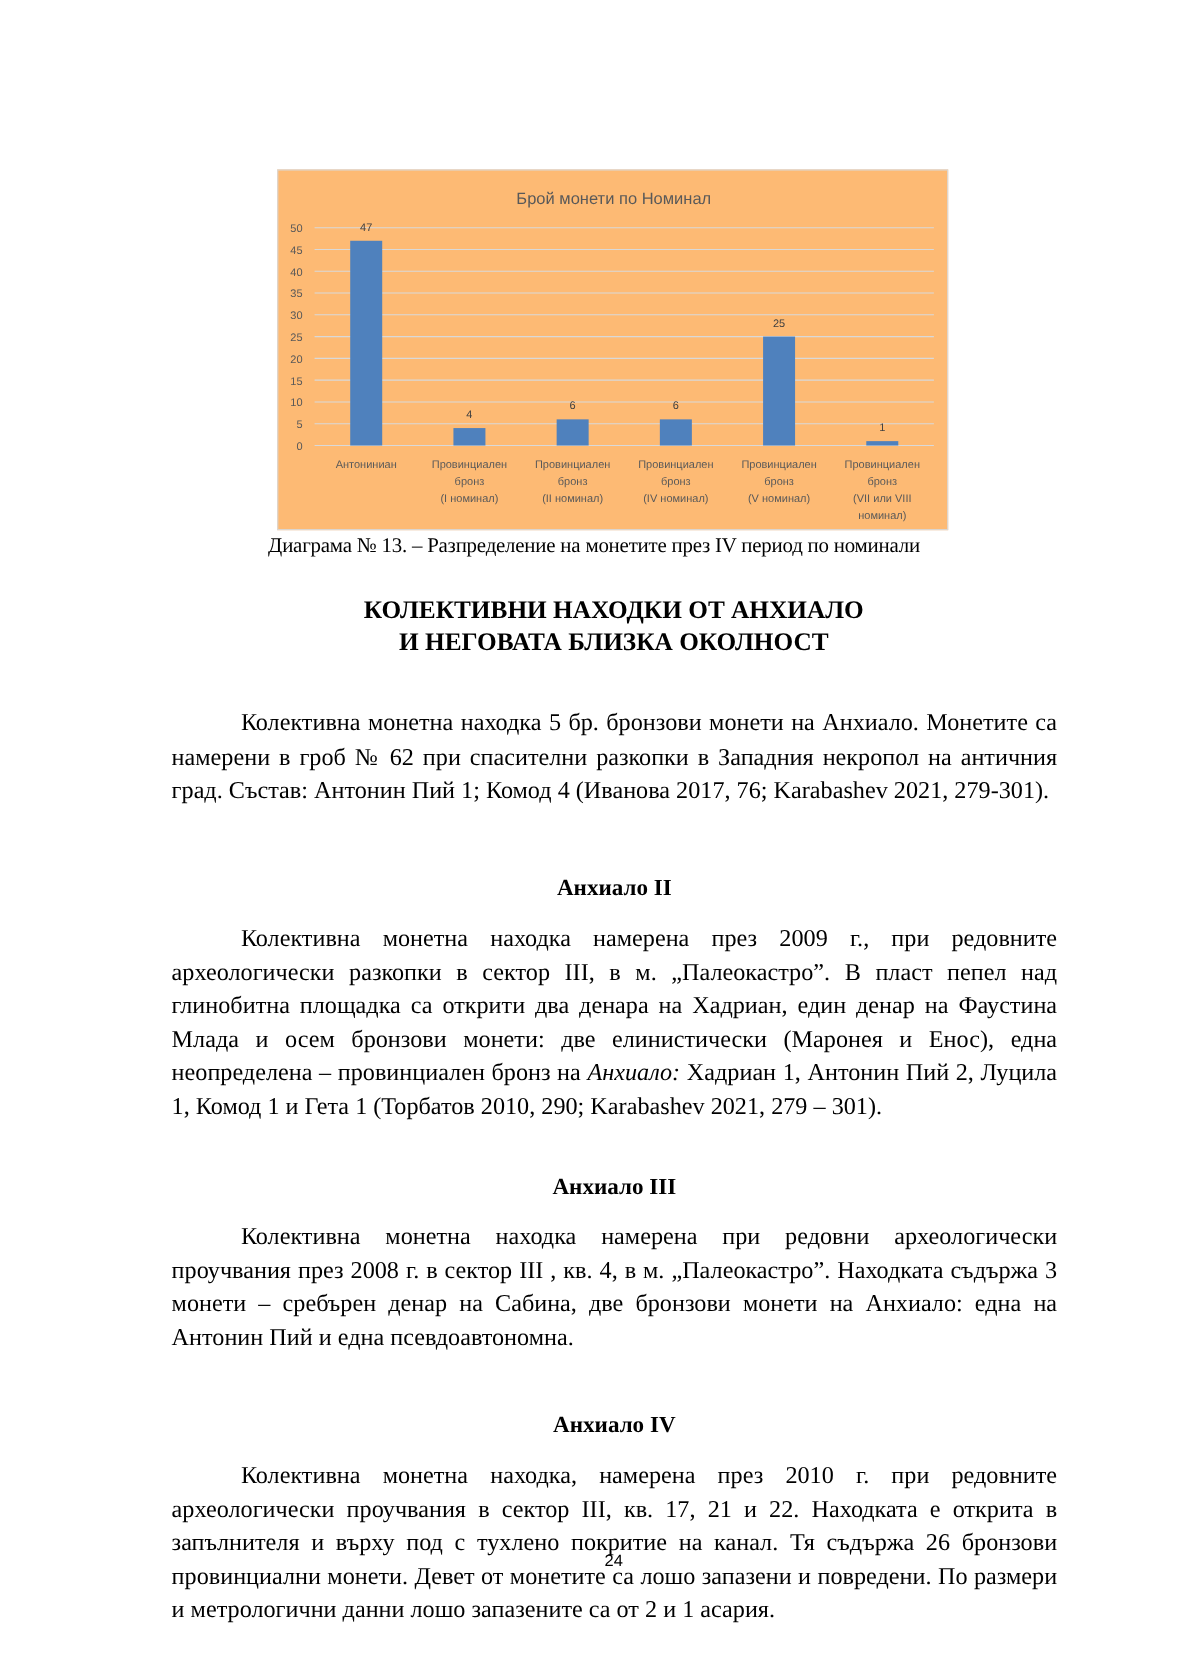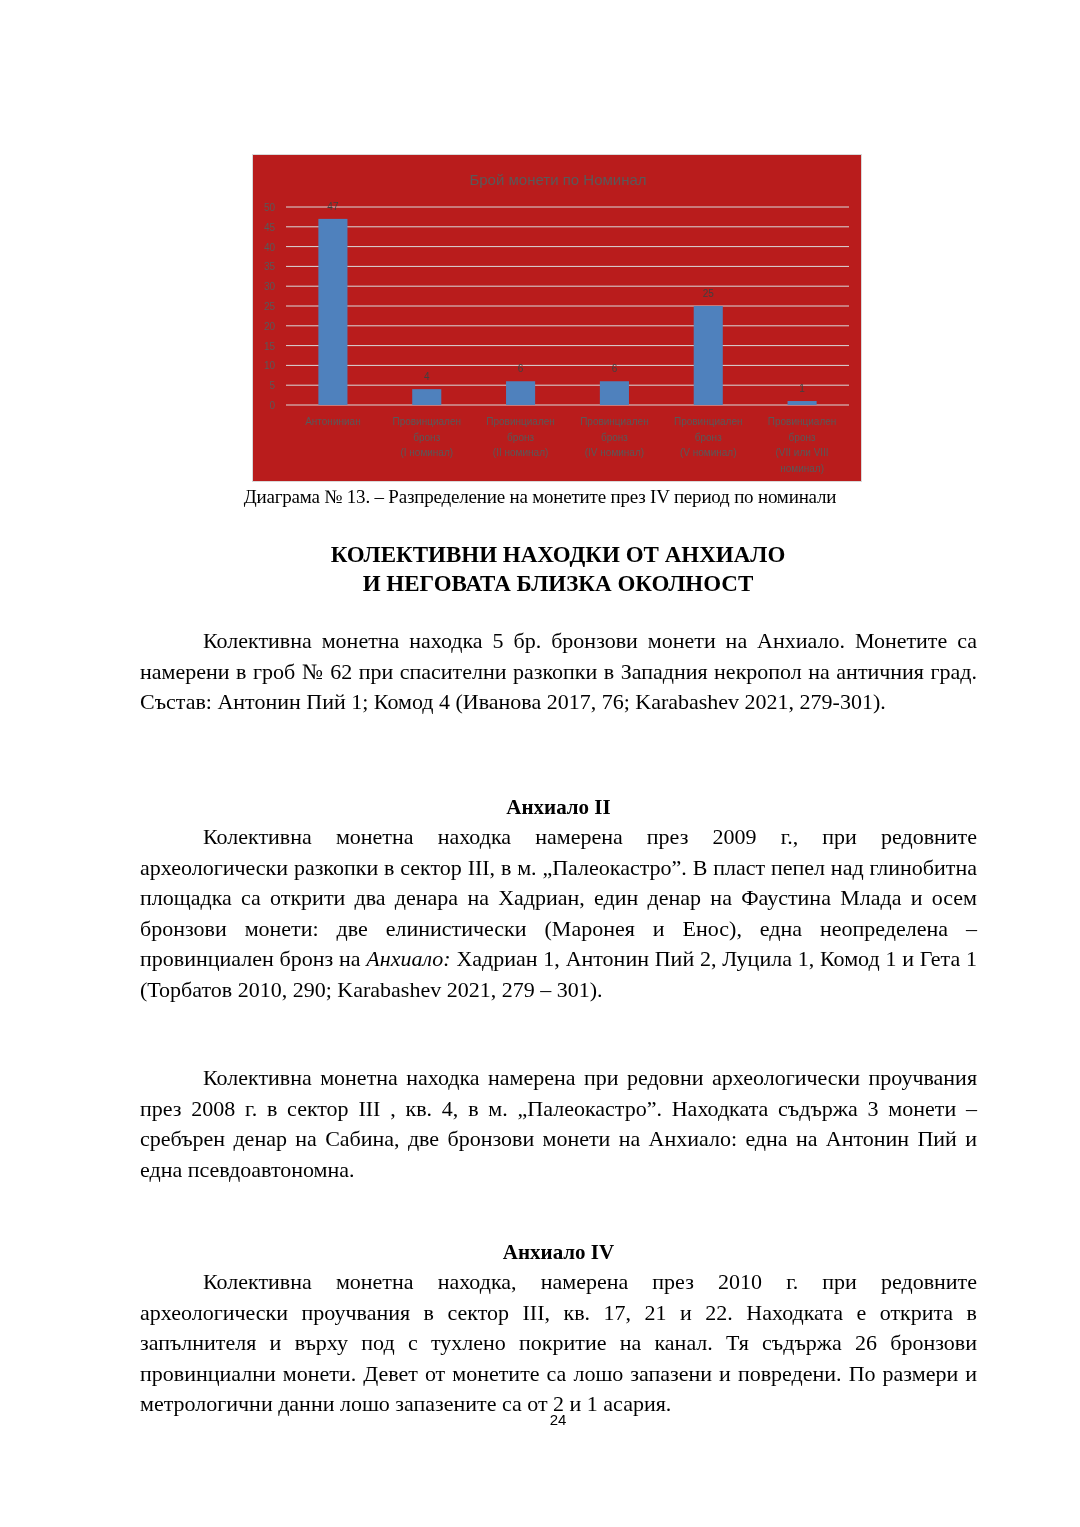--- a/index.html
+++ b/index.html
@@ -1,23 +1,23 @@
 <!DOCTYPE html>
 <html><head>
 <meta charset="utf-8">
 <style>
   html, body { margin: 0; padding: 0; background: #ffffff; }
   body { width: 1080px; height: 1527px; position: relative; overflow: hidden; font-family: "Liberation Serif", serif; color: #000; }
-  .chart-box { position: absolute; left: 252px; top: 154px; width: 610px; height: 328px; border: 1px solid #d9d9d9; background: #b91c1c; box-sizing: border-box; }
+  .chart-box { position: absolute; left: 252px; top: 154px; width: 610px; height: 328px; border: 1px solid #d9d9d9; background: #fdba74; box-sizing: border-box; }
   .chart-box svg { position: absolute; left: 0; top: 0; }
   .caption { position: absolute; left: 0; width: 1080px; top: 486px; text-align: center; font-weight: normal; font-size: 19px; letter-spacing: -0.2px; }
   .main-title { position: absolute; left: 0; width: 1116px; top: 540px; text-align: center; font-weight: bold; font-size: 23px; line-height: 29px; }
   .section { position: absolute; left: 140px; width: 837px; }
   .section h2 { margin: 0; text-align: center; font-size: 21px; font-weight: bold; line-height: 30px; padding-left: 0; }
-  .section p { margin: 0; font-size: 22px; line-height: 30.5px; text-align: justify; text-indent: 63px; }
+  .section p { margin: 16px; font-size: 22px; line-height: 30.5px; text-align: justify; text-indent: 63px; }
   .section p i { font-style: italic; }
   .page-num { position: absolute; left: 0; width: 1116px; top: 1411px; text-align: center; font-family: "Liberation Sans", sans-serif; font-size: 15px; }
 </style>
 </head>
 <body>
 
 <div class="chart-box">
   <svg id="chart-svg" width="610" height="328">
     <text id="chart-title" x="305" y="30" text-anchor="middle" font-family="Liberation Sans, sans-serif" font-size="15" fill="#595959">Брой монети по Номинал</text>
     <g id="grid-g">
@@ -83,21 +83,22 @@
 <div class="section" style="top: 626px;">
   <p>Колективна монетна находка 5 бр. бронзови монети на Анхиало. Монетите са намерени в гроб № 62 при спасителни разкопки в Западния некропол на античния град. Състав: Антонин Пий 1; Комод 4 (Иванова 2017, 76; Karabashev 2021, 279-301).</p>
 </div>
 
 <div class="section" style="top: 792px;">
   <h2>Анхиало II</h2>
   <p><span>Колективна монетна находка намерена през 2009 г., при редовните археологически разкопки в сектор III, в м. „Палеокастро”. В пласт пепел над глинобитна площадка са открити два денара на Хадриан, един денар на Фаустина Млада и осем бронзови монети: две елинистически (Маронея и Енос), една неопределена – провинциален бронз на </span><i>Анхиало:</i><span> Хадриан 1, Антонин Пий 2, Луцила 1, Комод 1 и Гета 1 (Торбатов 2010, 290; Karabashev 2021, 279 – 301).</span></p>
 </div>
 
 <div class="section" style="top: 1063px;">
+  <h2>Анхиало III</h2>
   <p>Колективна монетна находка намерена при редовни археологически проучвания през 2008 г. в сектор III , кв. 4, в м. „Палеокастро”. Находката съдържа 3 монети – сребърен денар на Сабина, две бронзови монети на Анхиало: една на Антонин Пий и една псевдоавтономна.</p>
 </div>
 
-<div class="section" style="top: 1237px;">
+<div class="section" style="top: 1280px;">
   <h2>Анхиало IV</h2>
   <p>Колективна монетна находка, намерена през 2010 г. при редовните археологически проучвания в сектор III, кв. 17, 21 и 22. Находката е открита в запълнителя и върху под с тухлено покритие на канал. Тя съдържа 26 бронзови провинциални монети. Девет от монетите са лошо запазени и повредени. По размери и метрологични данни лошо запазените са от 2 и 1 асария.</p>
 </div>
 
 <div class="page-num">24</div>
 
 </body></html>

